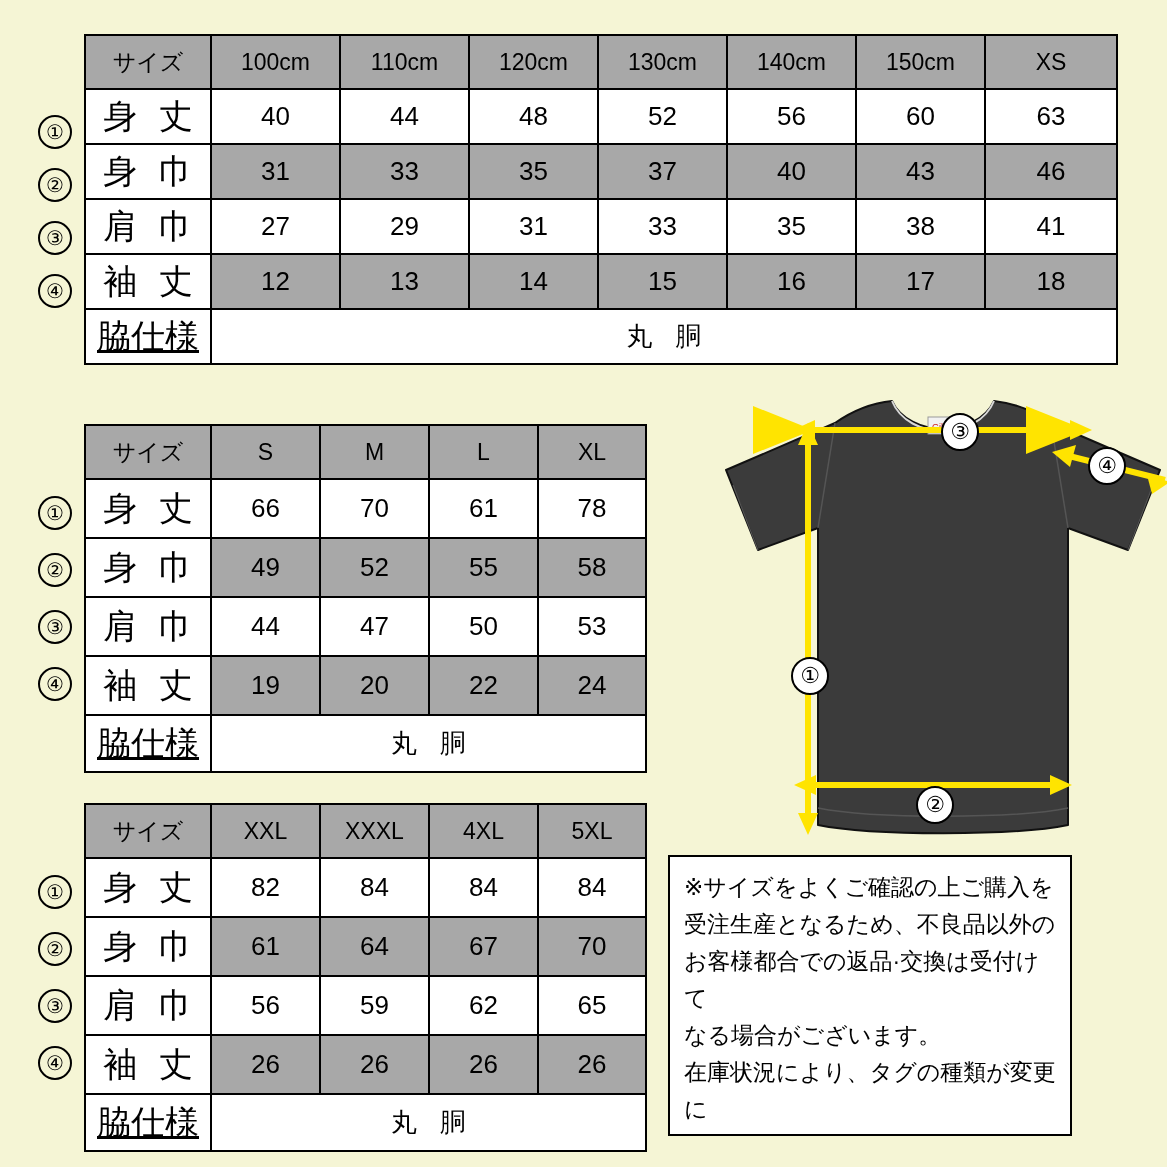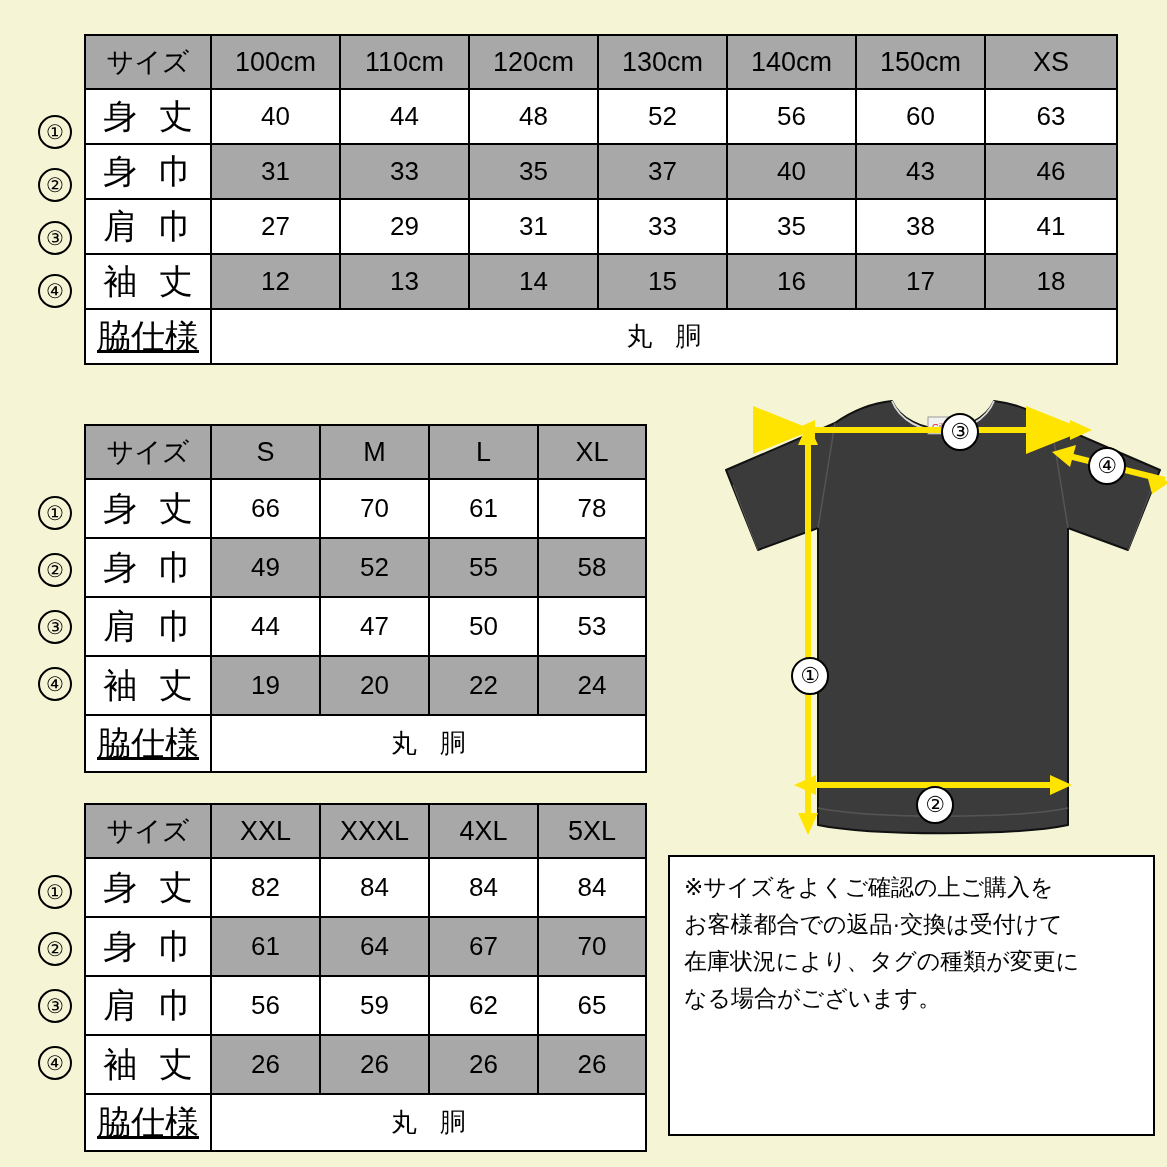--- a/index.html
+++ b/index.html
@@ -31,21 +31,21 @@
   }
   .size-table td, .size-table th {
     border: 2px solid #000;
     text-align: center;
     vertical-align: middle;
     font-weight: normal;
     padding: 0;
   }
   .size-table .hdr {
     background: #a8a8a8;
-    font-size: 27px;
+    font-size: 23px;
   }
   .size-table .rowlabel {
     background: #fff;
     font-size: 34px;
     letter-spacing: 6px;
     text-indent: 6px;
   }
   .size-table .rowlabel.nospace {
     letter-spacing: 0;
     text-indent: 0;
@@ -98,21 +98,21 @@
     font-size: 22px;
     line-height: 34px;
     text-align: center;
   }
 
   
   .notice {
     position: absolute;
     left: 668px;
     top: 855px;
-    width: 487px;
+    width: 404px;
     height: 281px;
     border: 2px solid #000;
     background: #fff;
     box-sizing: border-box;
     padding: 12px 14px 10px 14px;
   }
   .notice p {
     margin: 0;
     font-size: 23px;
     line-height: 37px;
@@ -368,18 +368,19 @@
     </svg>
 
     <div class="diag-circle" style="left:281px; top:18px;">③</div>
     <div class="diag-circle" style="left:428px; top:52px;">④</div>
     <div class="diag-circle" style="left:131px; top:262px;">①</div>
     <div class="diag-circle" style="left:256px; top:391px;">②</div>
   </div>
 
   <div class="notice">
     <p>※サイズをよくご確認の上ご購入を</p>
+    <p>受注生産となるため、不良品以外の</p>
     <p>お客様都合での返品·交換は受付けて</p>
+    <p>なる場合がございます。</p>
     <p>在庫状況により、タグの種類が変更に</p>
-    <p>なる場合がございます。</p>
   </div>
 
 </div>
 
 </body></html>

